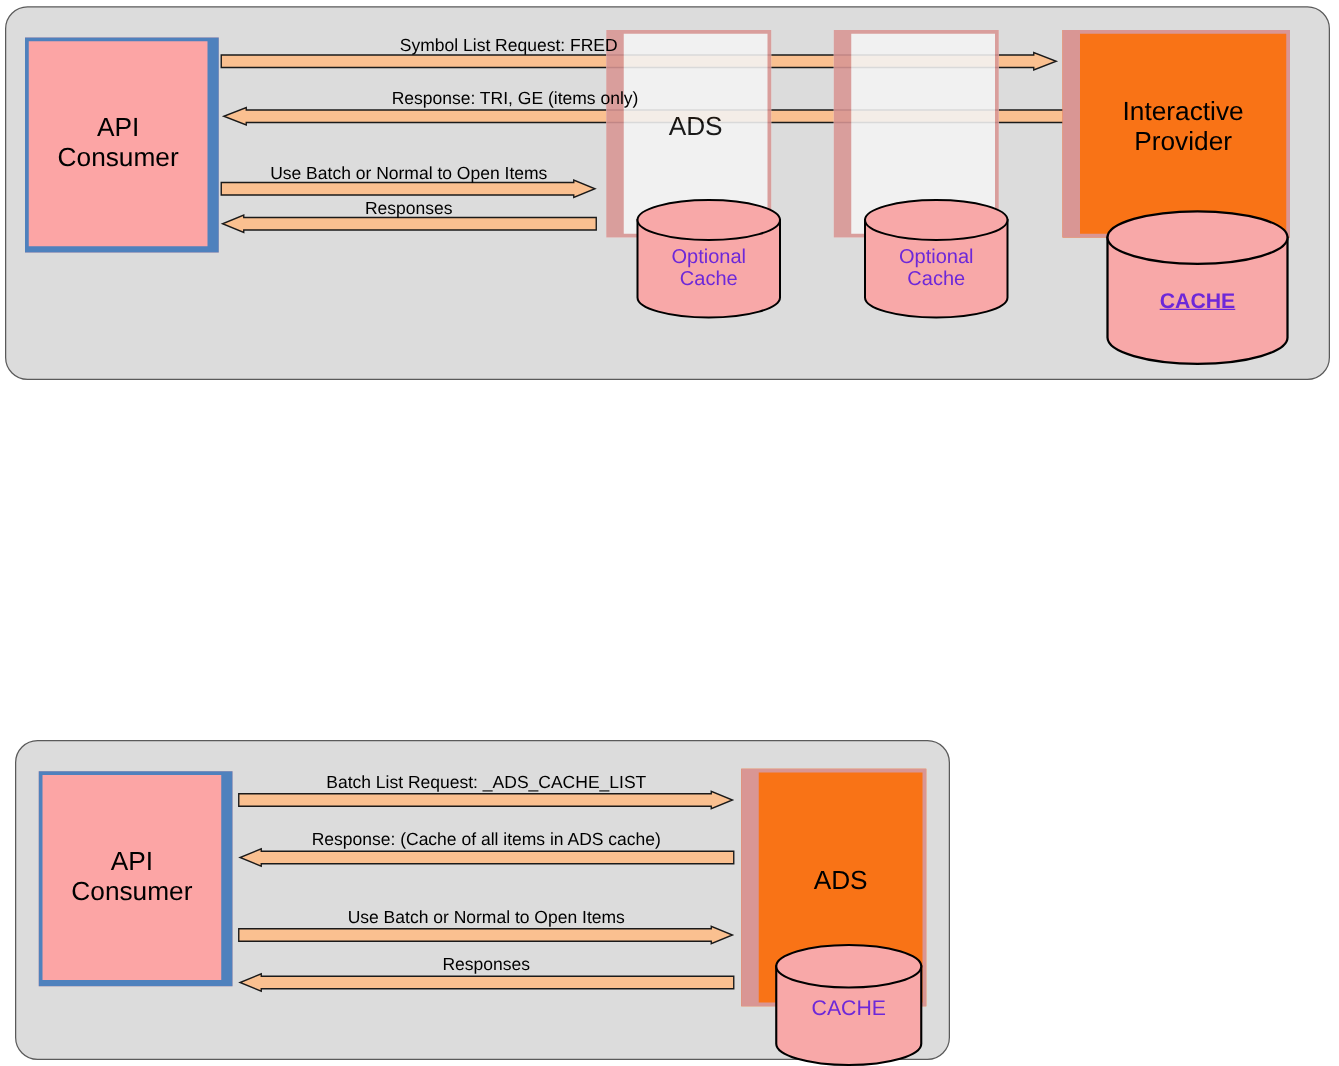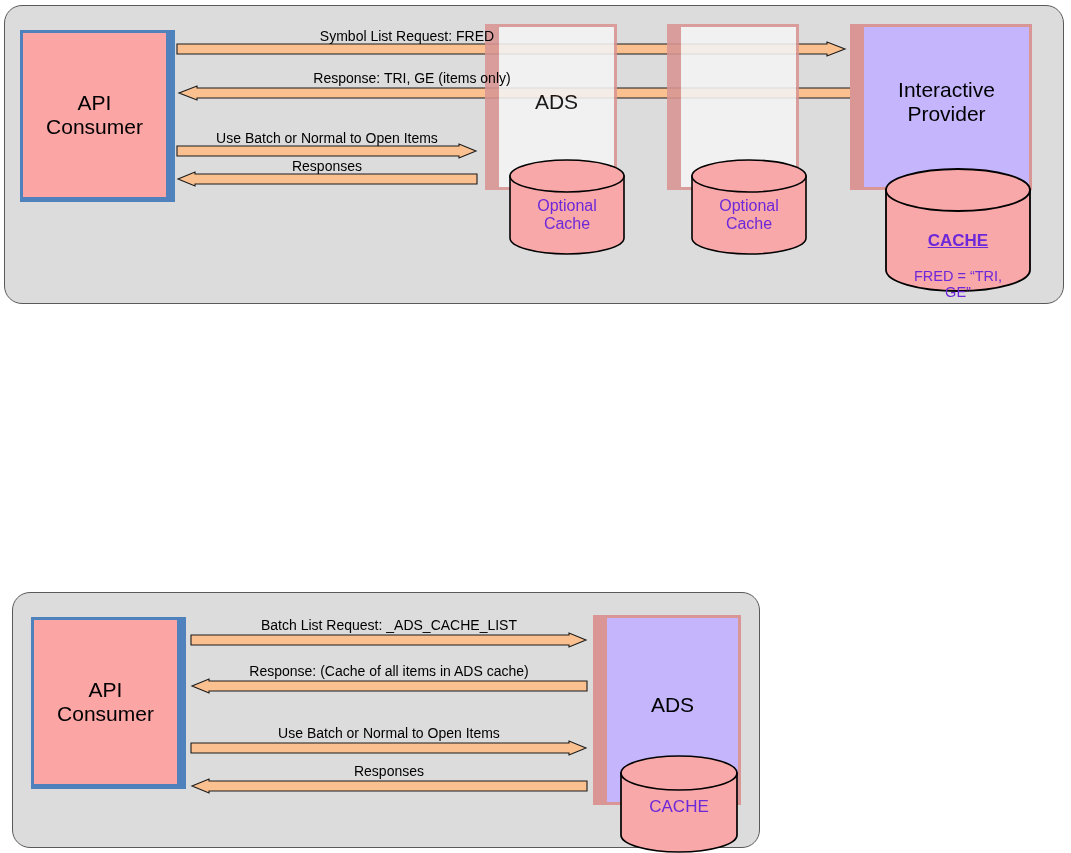--- a/index.html
+++ b/index.html
@@ -46,21 +46,21 @@
   
   .server-box {
     background: #f4f4f4;
     border: 3px solid #d99694;
     border-left-width: 14px;
     box-sizing: border-box;
     display: flex;
     align-items: center;
     justify-content: center;
   }
-  .server-box.solidfill { background: #c4b5fd; }
+  .server-box.solidfill { background: #f97316; }
   .server-label {
     font-size: 21px;
     color: #000000;
     text-align: center;
     line-height: 1.15;
     white-space: pre-line;
     position: relative;
     z-index: 3;
   }
   .server-label.shift-up { margin-top: -10px; }
@@ -170,22 +170,20 @@
 Cache</div>
     </div>
 
     <div class="cyl" style="left:880px; top:162px; width:146px; height:126px; z-index:4;">
       <svg width="146" height="126" viewBox="0 0 146 126">
         <path d="M1,22 L1,102 A72,21 0 0 0 145,102 L145,22 Z" fill="#f8a8a8" stroke="#000000" stroke-width="1.8"></path>
         <ellipse cx="73" cy="22" rx="72" ry="21" fill="#f8a8a8" stroke="#000000" stroke-width="1.8"></ellipse>
       </svg>
       <div class="cyl-text" style="top:45px;">
         <span class="cyl-title" style="font-size:17px;">CACHE</span>
-        <span style="font-size:14.5px; display:block; white-space:pre-line;">FRED = “TRI,
-GE”</span>
       </div>
     </div>
 
   </div>
 
   <div class="panel" style="left:12px; top:592px; width:748px; height:256px;">
 
     <div class="abs server-box solidfill" style="left:580px; top:22px; width:148px; height:190px; z-index:2;">
       <span class="server-label shift-up">ADS</span>
     </div>

